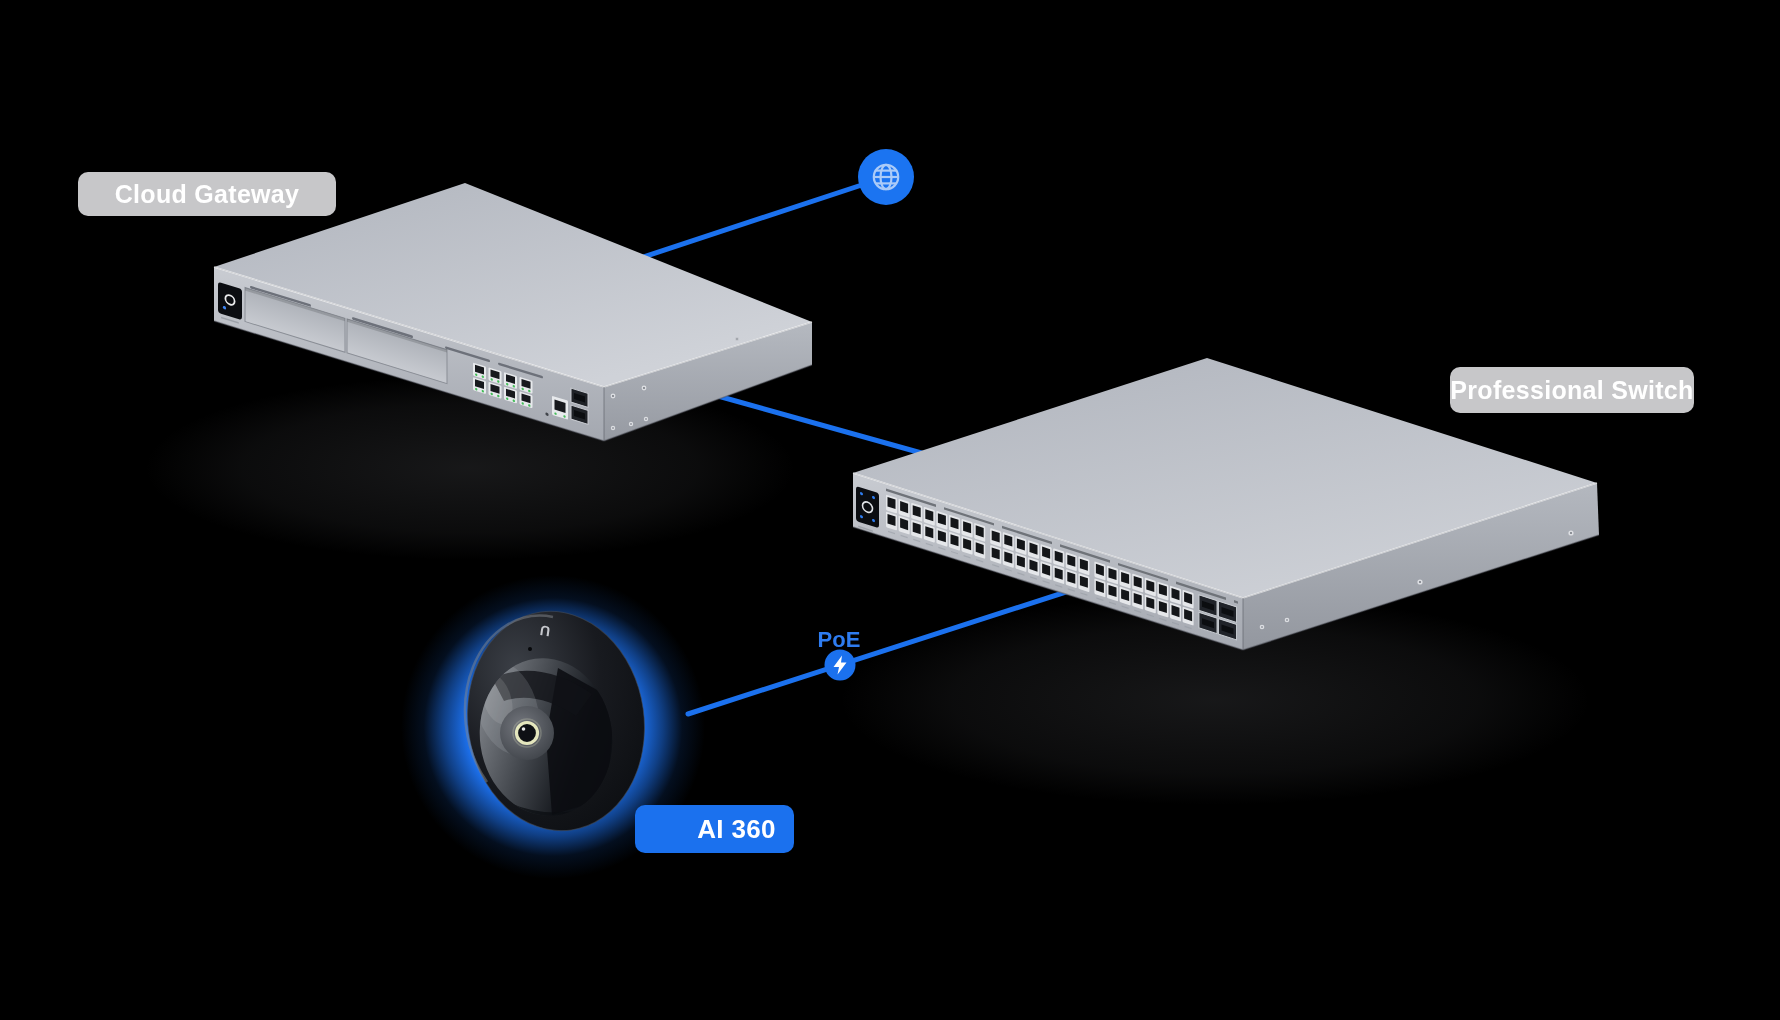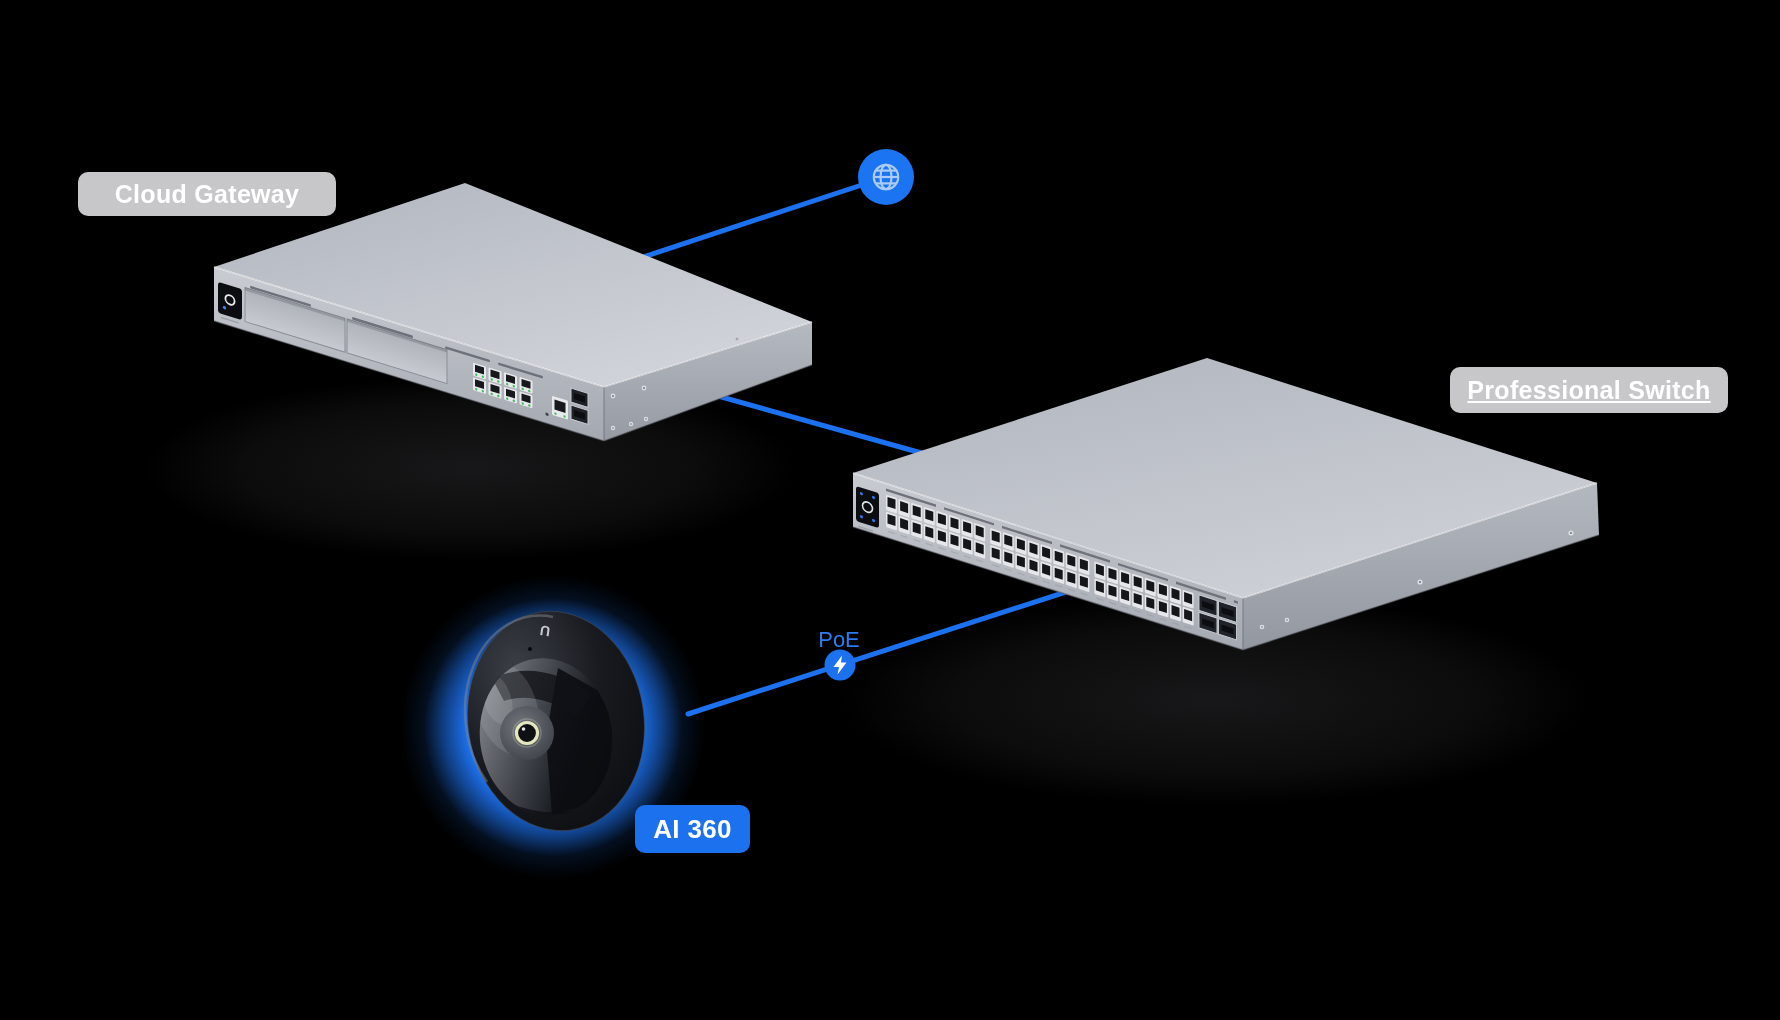--- a/index.html
+++ b/index.html
@@ -7,28 +7,28 @@
     position:relative;width:1780px;height:1020px;background:#000;overflow:hidden;
     font-family:"Liberation Sans", sans-serif;
   }
   .stage svg{position:absolute;left:0;top:0;}
   .lbl{
     position:absolute;display:flex;align-items:center;justify-content:center;
     border-radius:10px;color:#fff;font-weight:600;letter-spacing:.3px;
     user-select:none;white-space:nowrap;
   }
   .lbl-gray{background:#c7c7c9;font-size:25px;}
-  .lbl-blue{background:#1b71ee;font-size:26px;font-weight:700;}
+  .lbl-blue{background:#1b71ee;font-size:26px;font-weight:700;padding-left:44px;}
   .lbl-cloud-gateway{left:78px;top:172px;width:258px;height:44px;}
-  .lbl-professional-switch{left:1450px;top:367px;width:278px;height:46px;text-decoration:underline;}
+  .lbl-professional-switch{left:1450px;top:367px;width:244px;height:46px;}
   .lbl-ai360{left:635px;top:805px;width:115px;height:48px;}
   .lbl-poe{
     position:absolute;left:799px;top:627px;width:80px;height:26px;
     display:flex;align-items:center;justify-content:center;
-    color:#2e7cf0;font-size:22px;font-weight:400;
+    color:#2e7cf0;font-size:22px;font-weight:700;
   }
 </style>
 </head>
 <body>
 
 <div class="stage">
 
 <svg width="1780" height="1020" viewBox="0 0 1780 1020">
   <defs>
     <linearGradient id="gwTop" gradientUnits="userSpaceOnUse" x1="465" y1="183" x2="520" y2="400">

